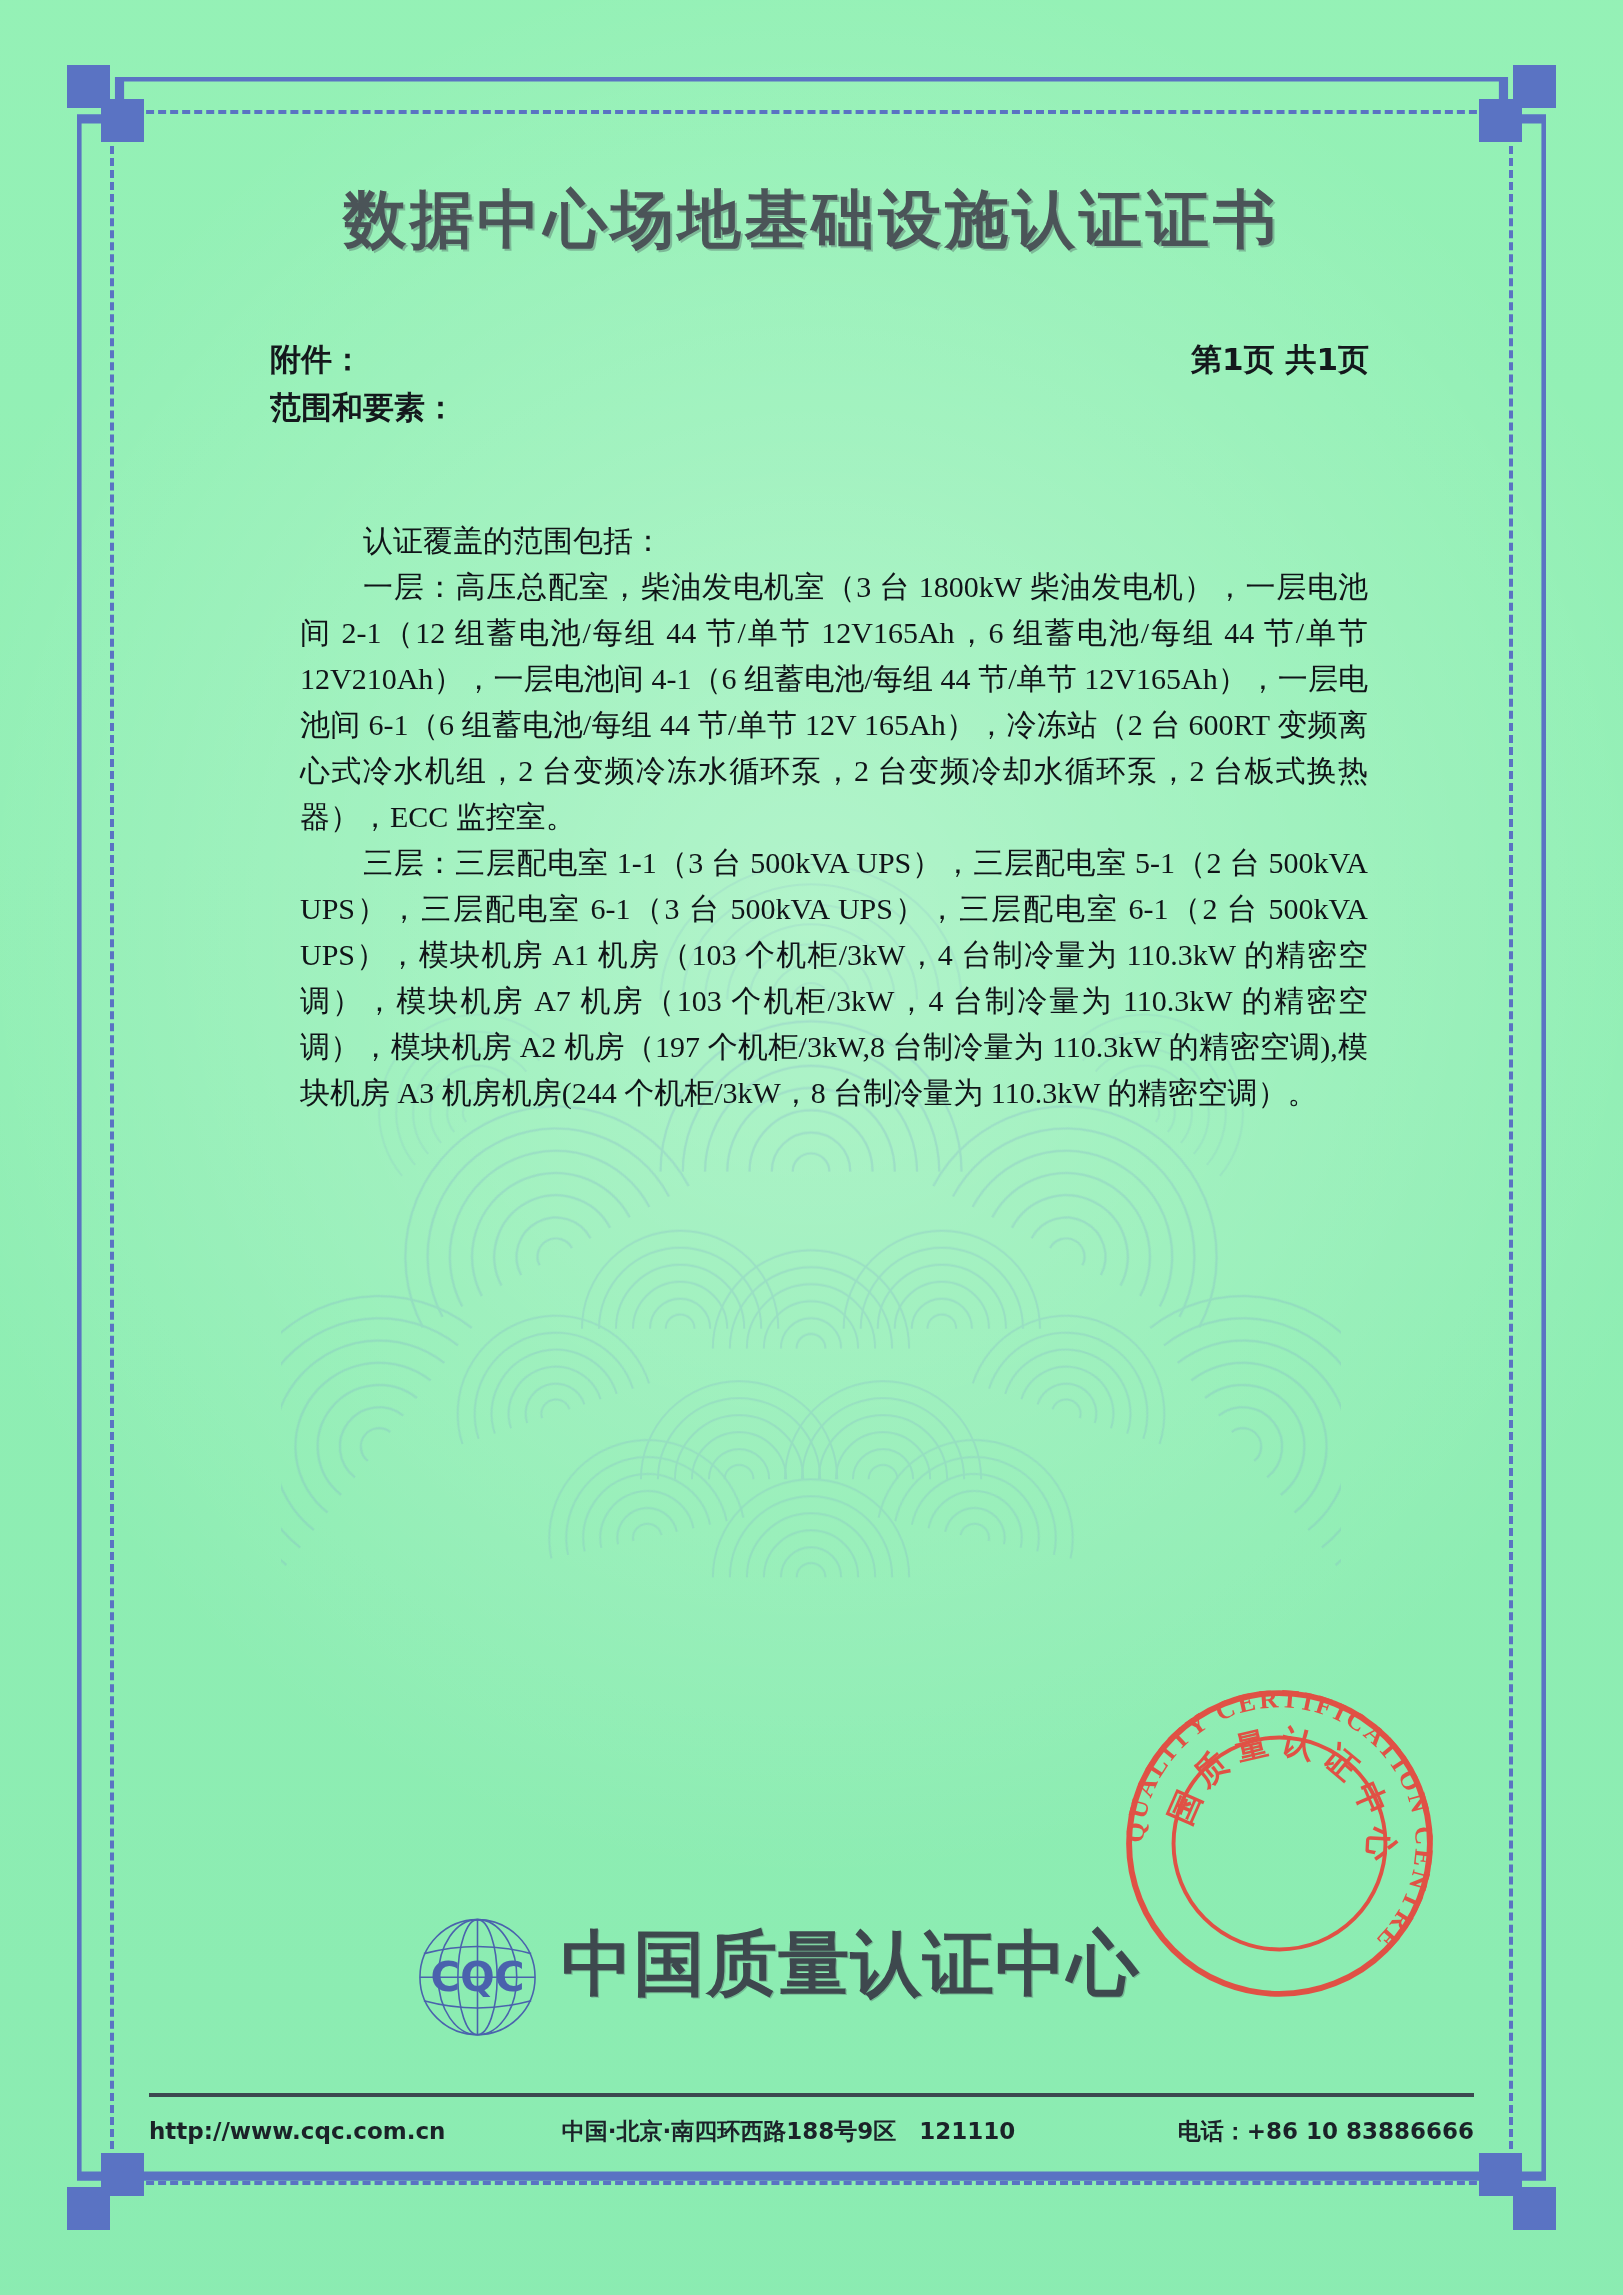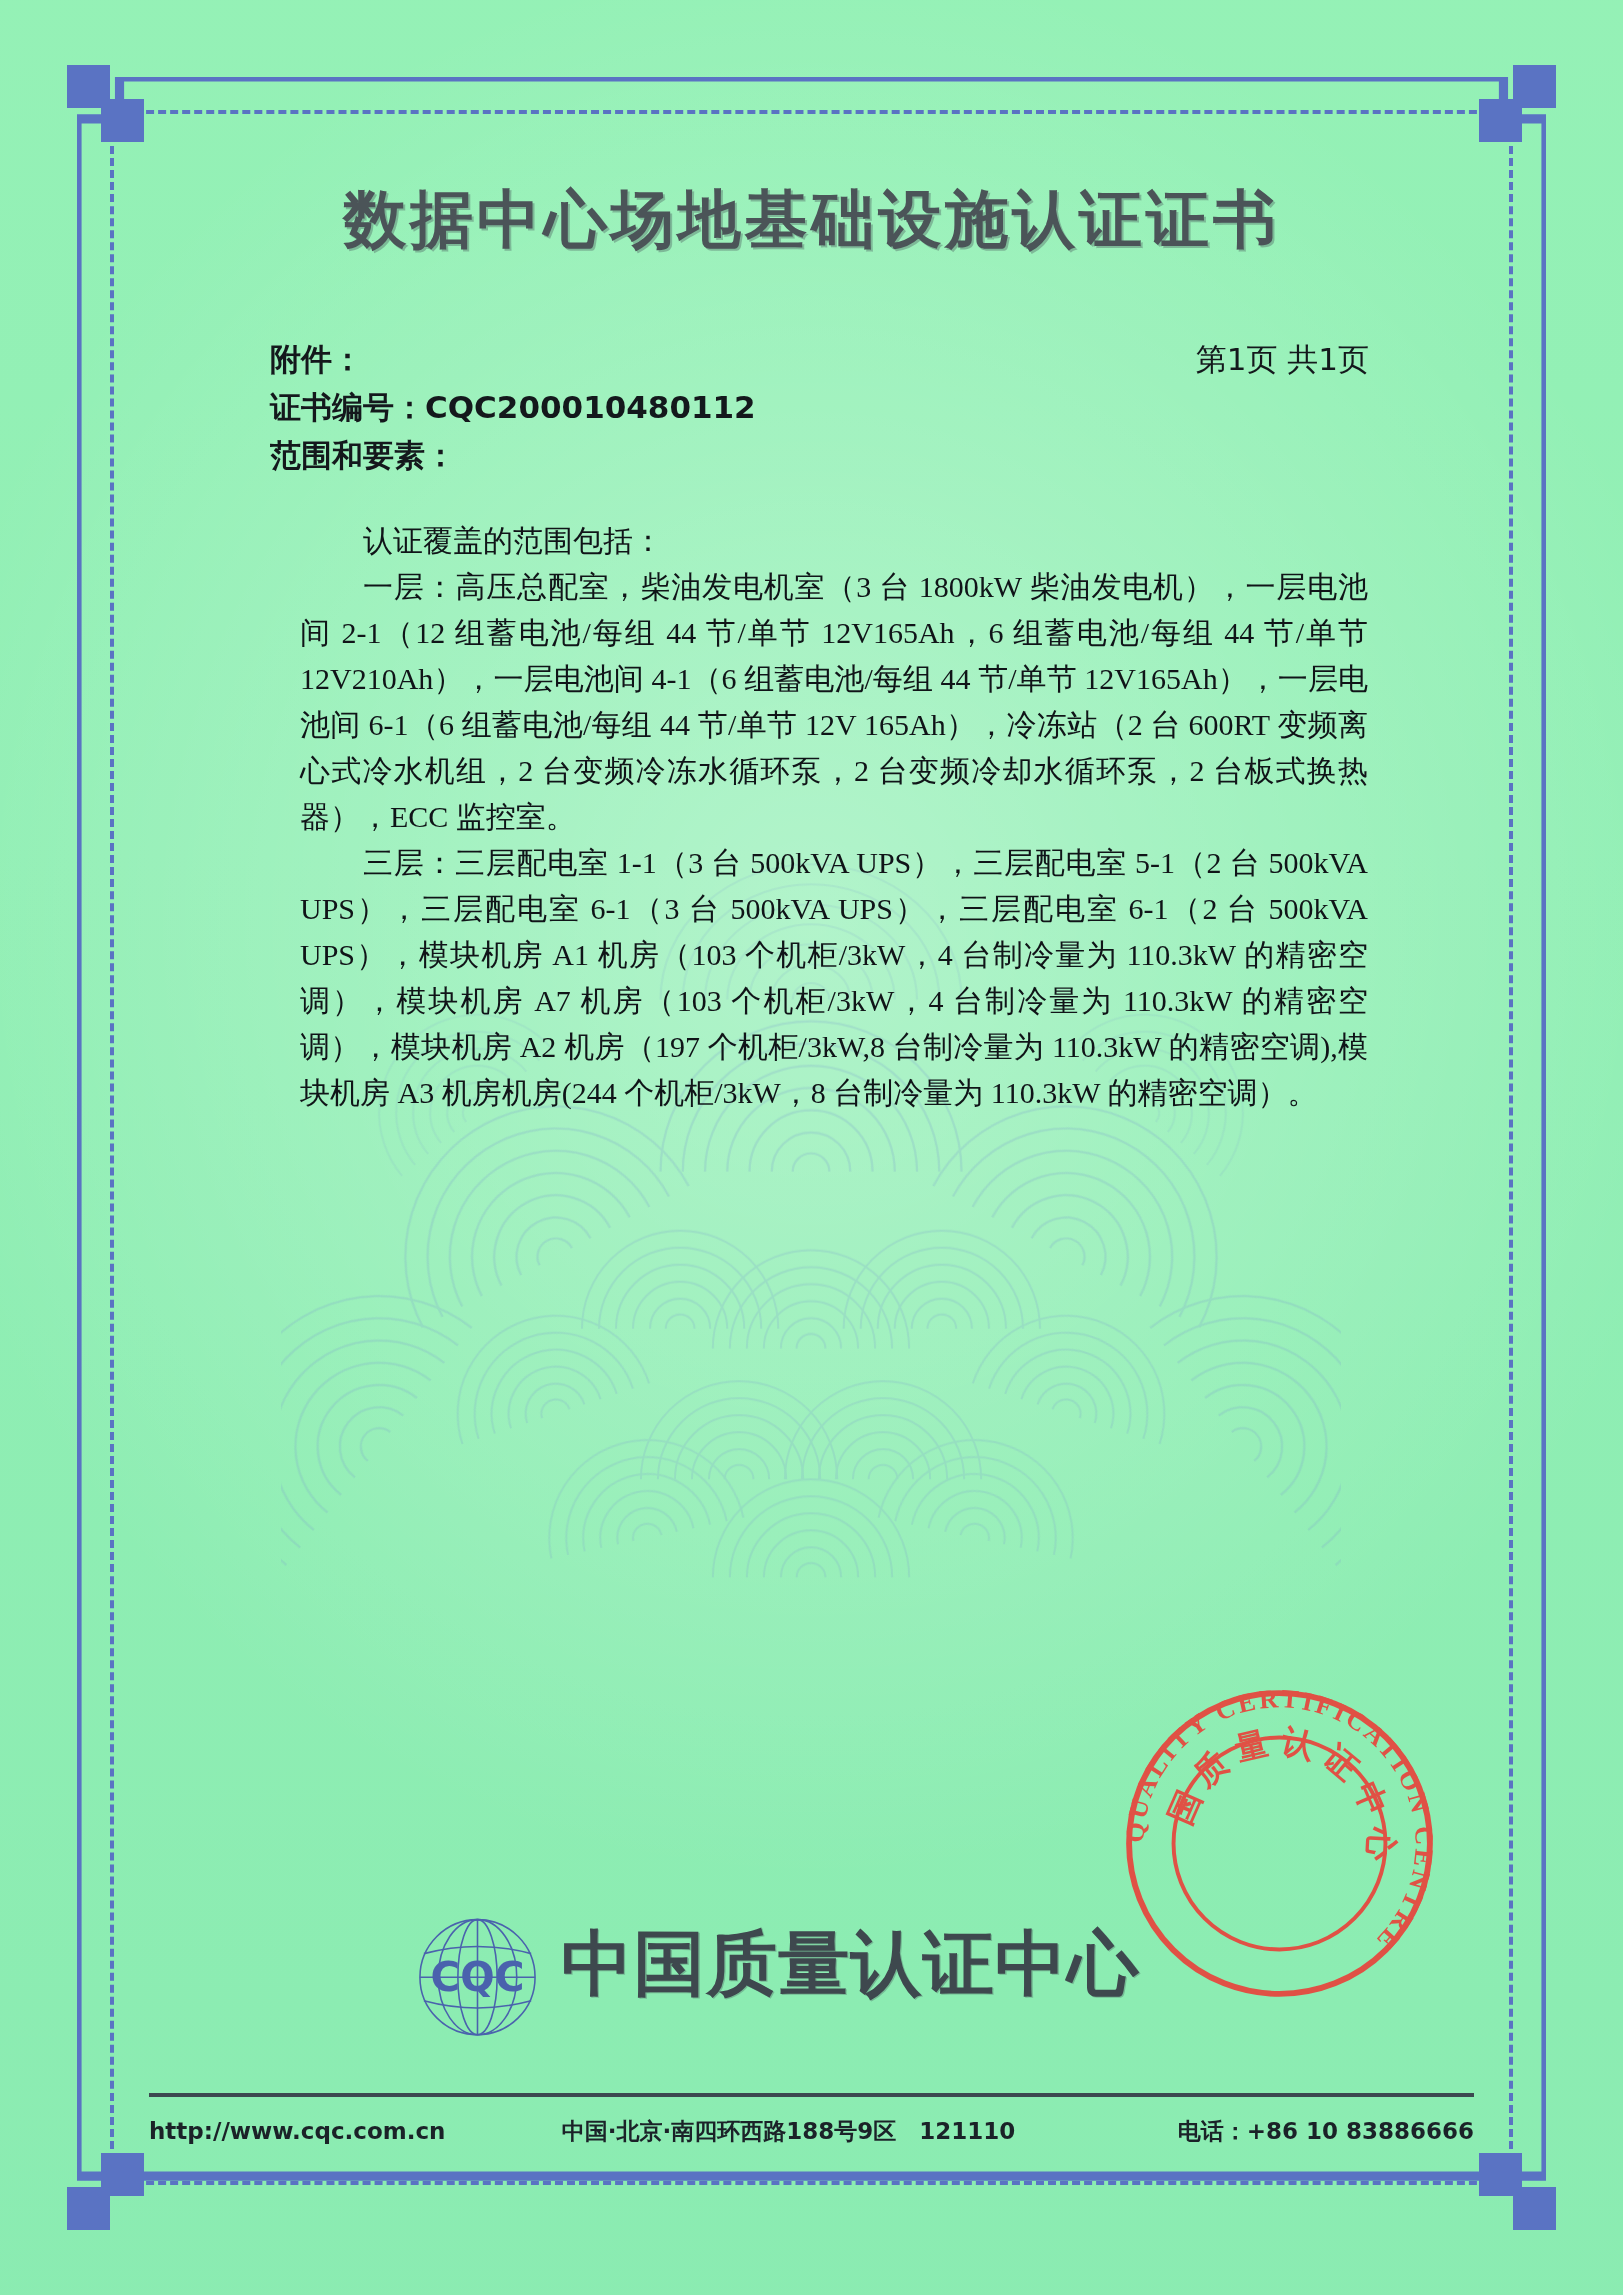--- a/index.html
+++ b/index.html
@@ -106,21 +106,21 @@
     position: relative;
     font-size: 31px;
     line-height: 48px;
     white-space: nowrap;
   }
   .meta-pages {
     position: absolute;
     right: 0;
     top: 0;
     font-size: 31px;
-    font-weight: normal;
+    font-weight: bold;
     white-space: nowrap;
   }
 
   .body-text {
     position: absolute;
     left: 300px;
     top: 518px;
     width: 1068px;
     font-family: "Liberation Serif", "DejaVu Serif", serif;
     font-size: 30px;
@@ -277,23 +277,20 @@
   <div class="content">
 
     <div class="doc-title">数据中心场地基础设施认证证书</div>
 
     <div class="meta">
       <div class="meta-row">
         <span>附件：</span>
         <span class="meta-pages">第1页 共1页</span>
       </div>
       <div class="meta-row">
-        <span>证书编号：</span><span>CQC200010480112</span>
-      </div>
-      <div class="meta-row">
         <span>范围和要素：</span>
       </div>
     </div>
 
     <div class="body-text">
       <p>认证覆盖的范围包括：</p>
       <p>一层：高压总配室，柴油发电机室（3 台 1800kW 柴油发电机），一层电池间 2-1（12 组蓄电池/每组 44 节/单节 12V165Ah，6 组蓄电池/每组 44 节/单节 12V210Ah），一层电池间 4-1（6 组蓄电池/每组 44 节/单节 12V165Ah），一层电池间 6-1（6 组蓄电池/每组 44 节/单节 12V 165Ah），冷冻站（2 台 600RT 变频离心式冷水机组，2 台变频冷冻水循环泵，2 台变频冷却水循环泵，2 台板式换热器），ECC 监控室。</p>
       <p>三层：三层配电室 1-1（3 台 500kVA UPS），三层配电室 5-1（2 台 500kVA UPS），三层配电室 6-1（3 台 500kVA UPS），三层配电室 6-1（2 台 500kVA UPS），模块机房 A1 机房（103 个机柜/3kW，4 台制冷量为 110.3kW 的精密空调），模块机房 A7 机房（103 个机柜/3kW，4 台制冷量为 110.3kW 的精密空调），模块机房 A2 机房（197 个机柜/3kW,8 台制冷量为 110.3kW 的精密空调),模块机房 A3 机房机房(244 个机柜/3kW，8 台制冷量为 110.3kW 的精密空调）。</p>
     </div>
 

